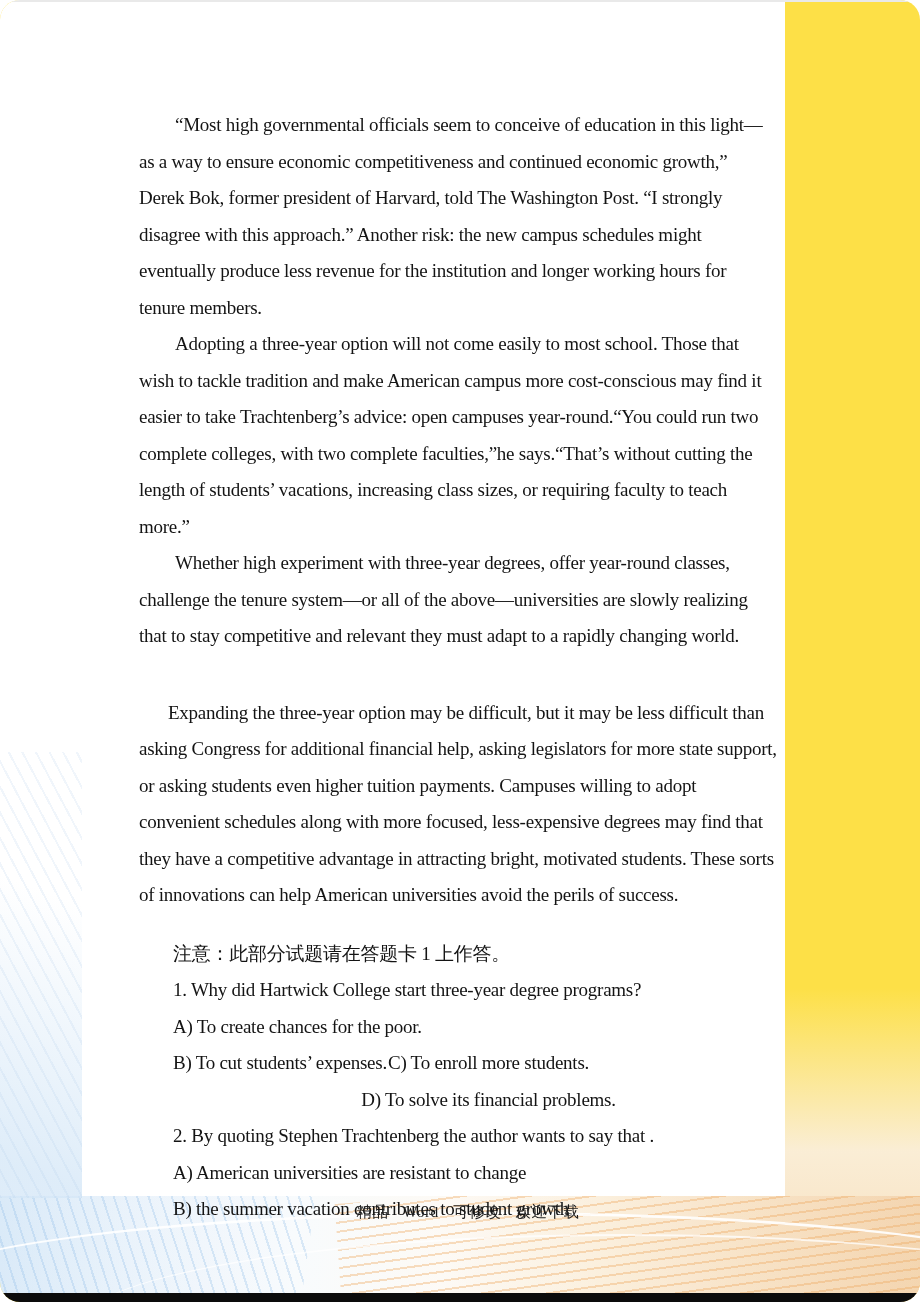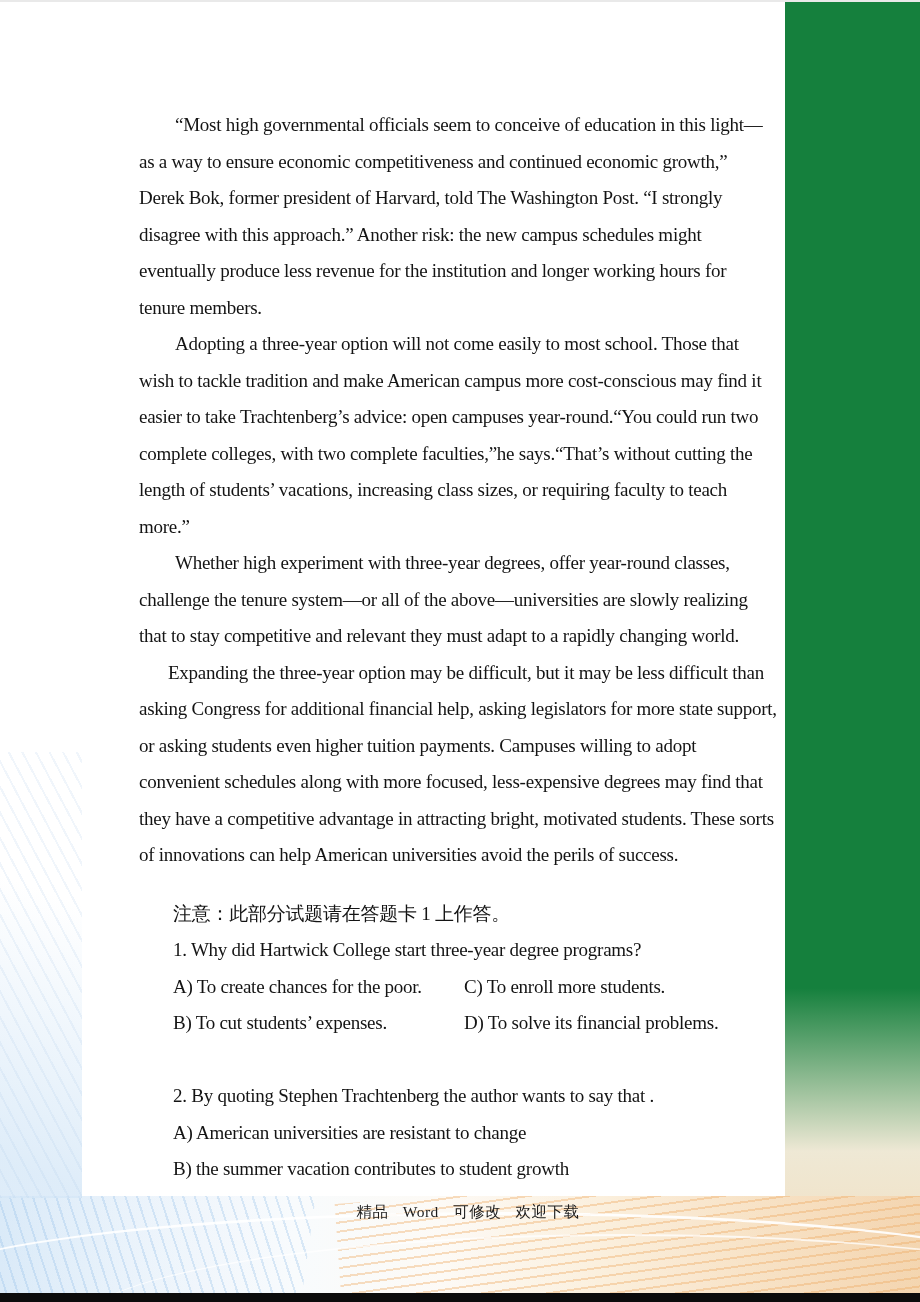--- a/index.html
+++ b/index.html
@@ -1,20 +1,20 @@
 <!DOCTYPE html>
 <html><head>
 <meta charset="utf-8">
 <style>
   * { margin:0; padding:0; box-sizing:border-box; }
   html,body { background:#ffffff; }
   .page {
     position:relative; width:920px; height:1302px;
-    background:#15803d; overflow:hidden;
-    font-family:"Liberation Serif", serif; color:#141414;
+    background:#fde047; overflow:hidden;
+    font-family:"Liberation Serif", serif; color:#141414;border-radius:20px;
   }
   
   .top-hairline { position:absolute; left:0; top:0; width:100%; height:2px; background:#e9e9e9; z-index:5; }
   .deco-right-glow {
     position:absolute; right:0; top:988px; width:137px; height:314px; z-index:0;
     background:linear-gradient(to bottom, rgba(252,245,236,0) 0%, rgba(250,238,221,0.95) 52%, #f6dcba 100%);
   }
   .deco-left-soft {
     position:absolute; left:0; top:752px; width:82px; height:446px; z-index:3; pointer-events:none;
     background:
@@ -46,25 +46,25 @@
   .text-sheet { position:absolute; left:0; top:0; width:785px; height:1196px; background:#ffffff; z-index:1; }
   .bottom-bar { position:absolute; left:0; top:1293px; width:100%; height:9px; background:#0c0c0c; z-index:6; }
 
   
   .content {
     position:absolute; left:139px; top:107px; width:665px; z-index:4;
     font-size:19px; line-height:36.5px; letter-spacing:-0.25px;
   }
   .line { white-space:nowrap; height:36.5px; }
   .first { padding-left:36px; }
-  .first-sm { padding-left:29px; }
+  .first-sm { padding-left:29px;margin-top:40px; }
   .notice-line { padding-left:34px; margin-top:22px; }
   .q-stem { padding-left:34px; white-space:nowrap; height:36.5px; }
   .q-stem.gap { margin-top:36.5px; }
-  .opt-row { display:flex; padding-left:34px; height:36.5px; }
+  .opt-row { display:flex; padding-left:34px; height:36.5px;flex-direction:column; }
   .opt-col1 { width:291px; flex:none; white-space:nowrap; }
   .opt-col2 { white-space:nowrap;text-align:center; }
   .opt-single { padding-left:34px; white-space:nowrap; height:36.5px; }
 
   .doc-footer {
     position:absolute; left:8px; top:1202px; width:920px; z-index:6;
     text-align:center; font-size:15.5px; color:#1c1c1c;
     font-family:"Liberation Serif", serif; word-spacing:10px; letter-spacing:0.5px;
   }
 </style>

